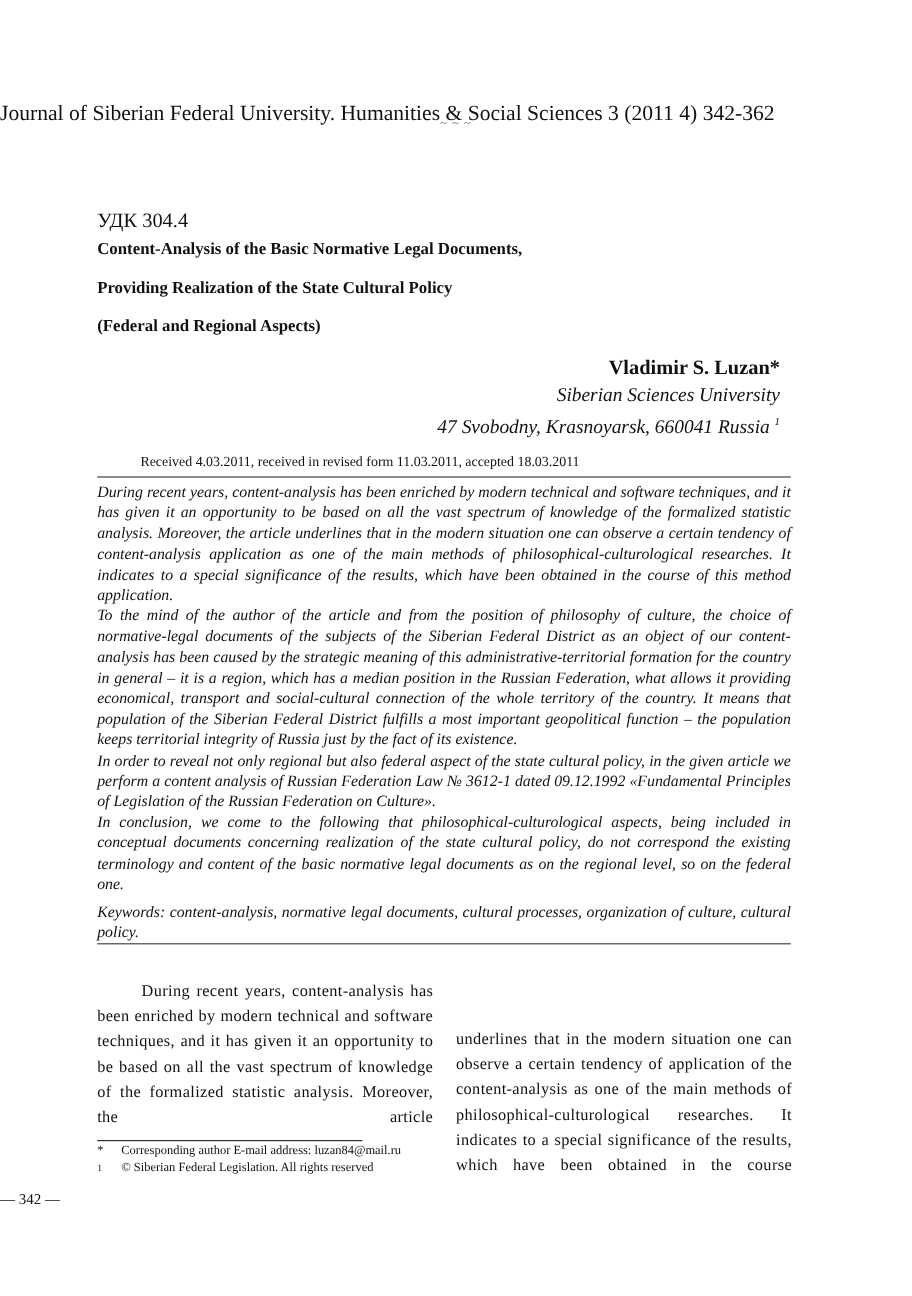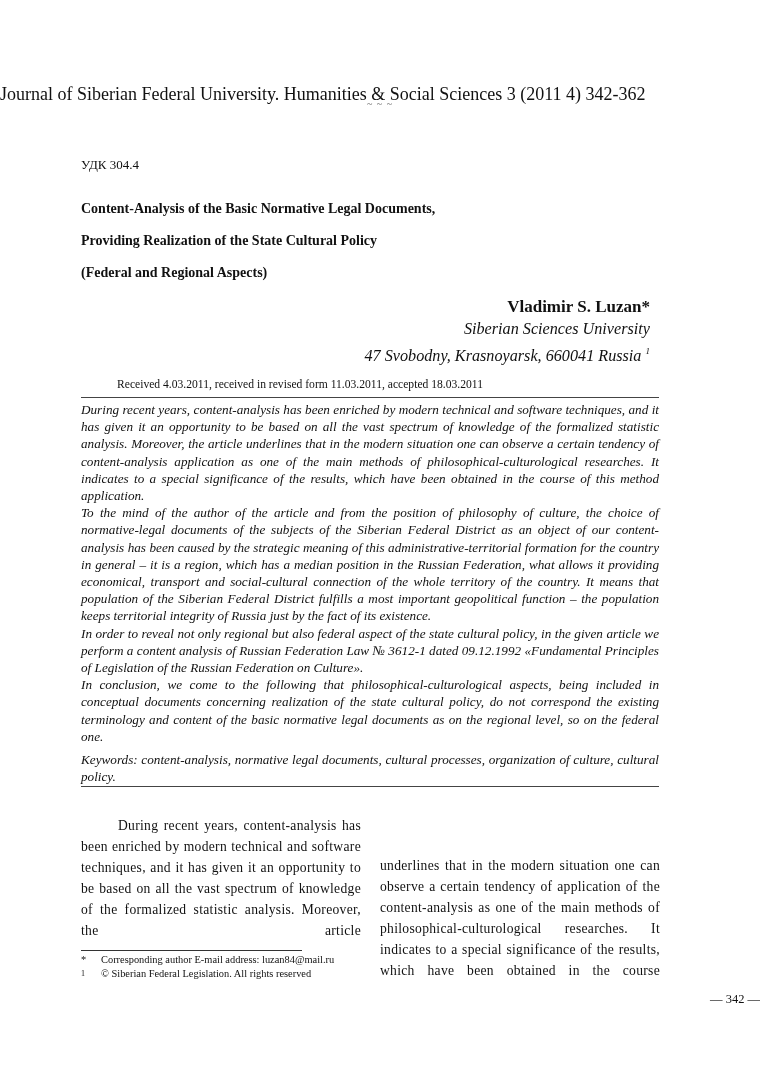--- a/index.html
+++ b/index.html
@@ -1,20 +1,20 @@
 <!DOCTYPE html>
 <html><head>
 <meta charset="utf-8">
 <style>
   html, body { margin:0; padding:0; background:#ffffff; }
   body { width:760px; height:1080px; position:relative; overflow:hidden; color:#111; font-family:"Liberation Serif", serif; }
   .abs { position:absolute; }
   #journal { left:0; width:736px; top:84px; text-align:left; font-size:18px; }
   #tilde { left:0; width:760px; top:98px; text-align:center; font-size:10px; color:#666; letter-spacing:1px; }
-  #udk { left:81px; top:157px; font-size:13px; }
+  #udk { left:81px; top:174px; font-size:17px; }
   #title { left:81px; top:193px; width:600px; font-weight:bold; font-size:14px; line-height:32px; }
   #author-block { right:110px; top:296px; text-align:right; }
   #author-name { font-weight:bold; font-size:17px; line-height:22px; }
   .aff { font-style:italic; font-size:16.2px; line-height:22px; }
   .aff sup { font-size:9px; vertical-align:7px; }
   #received { left:0; width:600px; top:378px; text-align:center; font-size:11.6px; }
   .rule { left:81px; width:578px; height:0; border-top:1.5px solid #444; }
   #rule-top { top:397px; }
   #rule-bottom { top:786px; }
   #abstract { left:81px; top:401px; width:578px; font-style:italic; font-size:13.2px; line-height:17.2px; text-align:justify; }
@@ -23,21 +23,21 @@
   .col { top:815px; width:280px; font-size:13.6px; line-height:21px; text-align:justify; letter-spacing:0.3px; }
   #col-left { left:81px; }
   #col-right { left:380px;margin-top:40px; }
   .col p { margin:0; }
   #col-left p { text-indent:37px; text-align-last:justify; }
   #col-right p { text-align-last:justify; }
   #fn-rule { left:81px; top:950px; width:221px; border-top:1px solid #333; }
   #footnotes { left:81px; top:953px; font-size:10.4px; line-height:13.5px; }
   .fn { display:flex; }
   .fn-mark { width:20px; }
-  #page-num { left:0; width:760px; top:992px; text-align:right; font-size:12.5px; }
+  #page-num { left:0; width:760px; top:992px; text-align:left; font-size:12.5px; }
 </style>
 </head>
 <body>
 
 <div class="abs" id="journal">Journal of Siberian Federal University. Humanities &amp; Social Sciences 3 (2011 4) 342-362</div>
 <div class="abs" id="tilde">~ ~ ~</div>
 
 <div class="abs" id="udk">УДК 304.4</div>
 
 <div class="abs" id="title">

